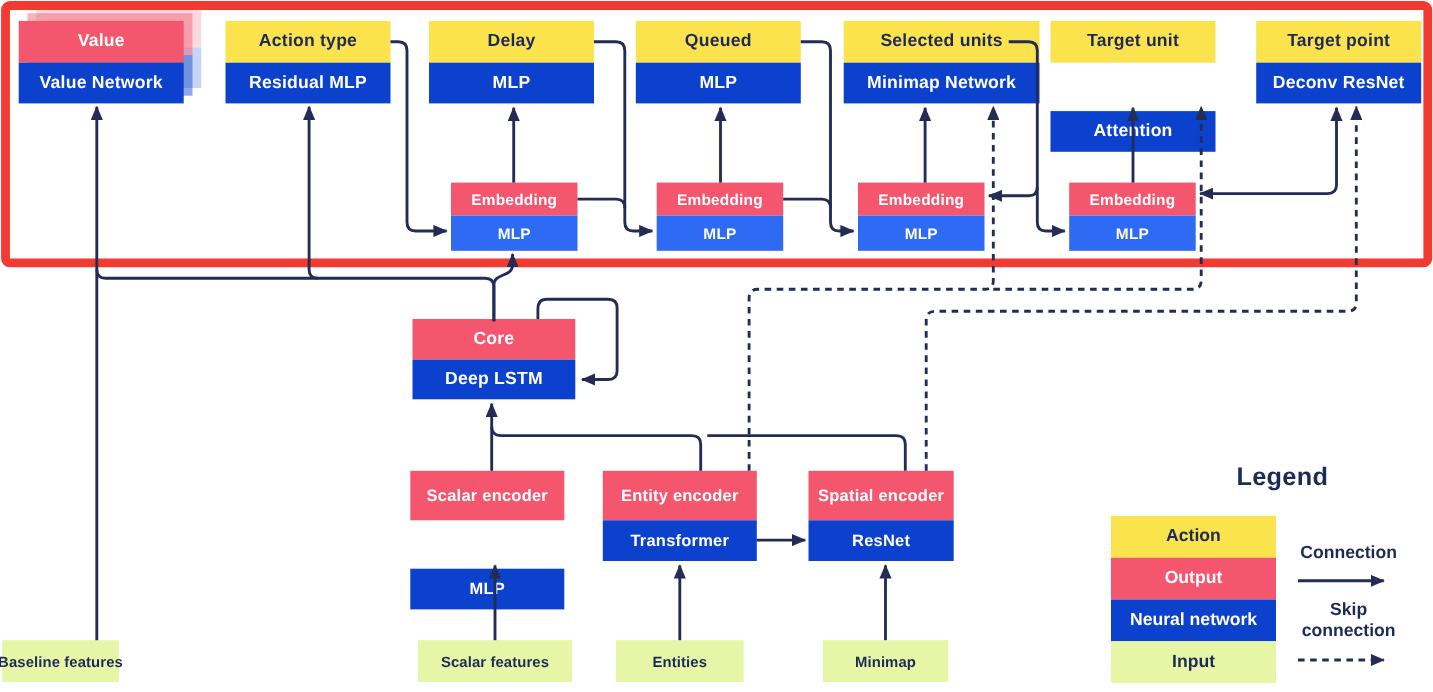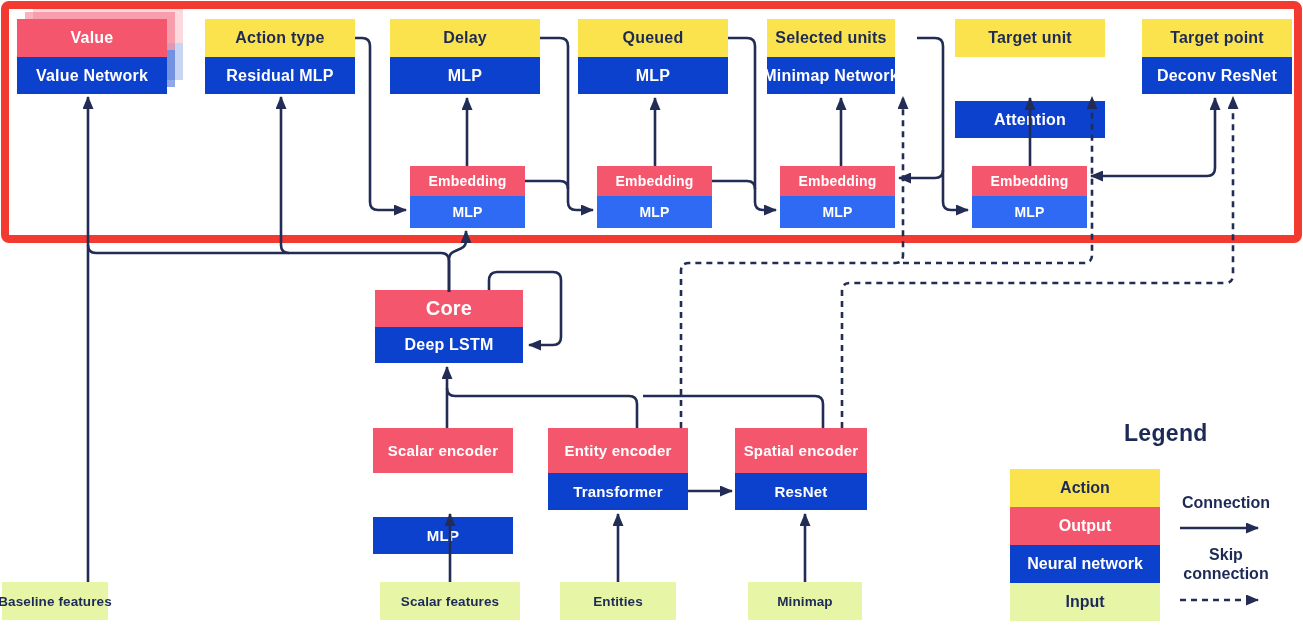--- a/index.html
+++ b/index.html
@@ -26,21 +26,21 @@
   .yellow{background:var(--action-yellow);color:var(--text-navy);}
   .pink{background:var(--output-pink);color:#ffffff;}
   .blue{background:var(--network-blue);color:#ffffff;}
   .blue-light{background:var(--embedding-blue);color:#ffffff;}
   .green{background:var(--input-green);color:var(--text-navy);}
 
   .top .hd{height:38px;font-size:16px;}
   .top .bd{height:37px;font-size:16px;}
   .emb .hd{height:30px;font-size:14px;}
   .emb .bd{height:32px;font-size:14px;}
-  .core .hd{height:37px;font-size:20px;}
+  .core .hd{height:37px;font-size:16px;}
   .core .bd{height:36px;font-size:16px;}
   .enc .hd{height:45px;font-size:15px;}
   .enc .bd{height:37px;font-size:15px;}
   .input-box{
     position:absolute;z-index:2;height:38px;display:flex;align-items:center;justify-content:center;
     font-size:13.5px;font-weight:600;white-space:nowrap;letter-spacing:.1px;
   }
   .ghost{position:absolute;z-index:1;display:flex;flex-direction:column;}
   .ghost div{flex:none;}
   .g1{opacity:.45;}
@@ -85,21 +85,21 @@
     <div class="bd blue">Residual MLP</div>
   </div>
   <div class="node top" style="left:390px;top:19px;width:150px;">
     <div class="hd yellow">Delay</div>
     <div class="bd blue">MLP</div>
   </div>
   <div class="node top" style="left:578px;top:19px;width:150px;">
     <div class="hd yellow">Queued</div>
     <div class="bd blue">MLP</div>
   </div>
-  <div class="node top" style="left:767px;top:19px;width:128px;">
+  <div class="node top" style="left:767px;top:19px;width:178px;">
     <div class="hd yellow">Selected units</div>
     <div class="bd blue">Minimap Network</div>
   </div>
   <div class="node top" style="left:955px;top:19px;width:150px;gap:44px;">
     <div class="hd yellow">Target unit</div>
     <div class="bd blue">Attention</div>
   </div>
   <div class="node top" style="left:1142px;top:19px;width:150px;">
     <div class="hd yellow">Target point</div>
     <div class="bd blue">Deconv ResNet</div>

